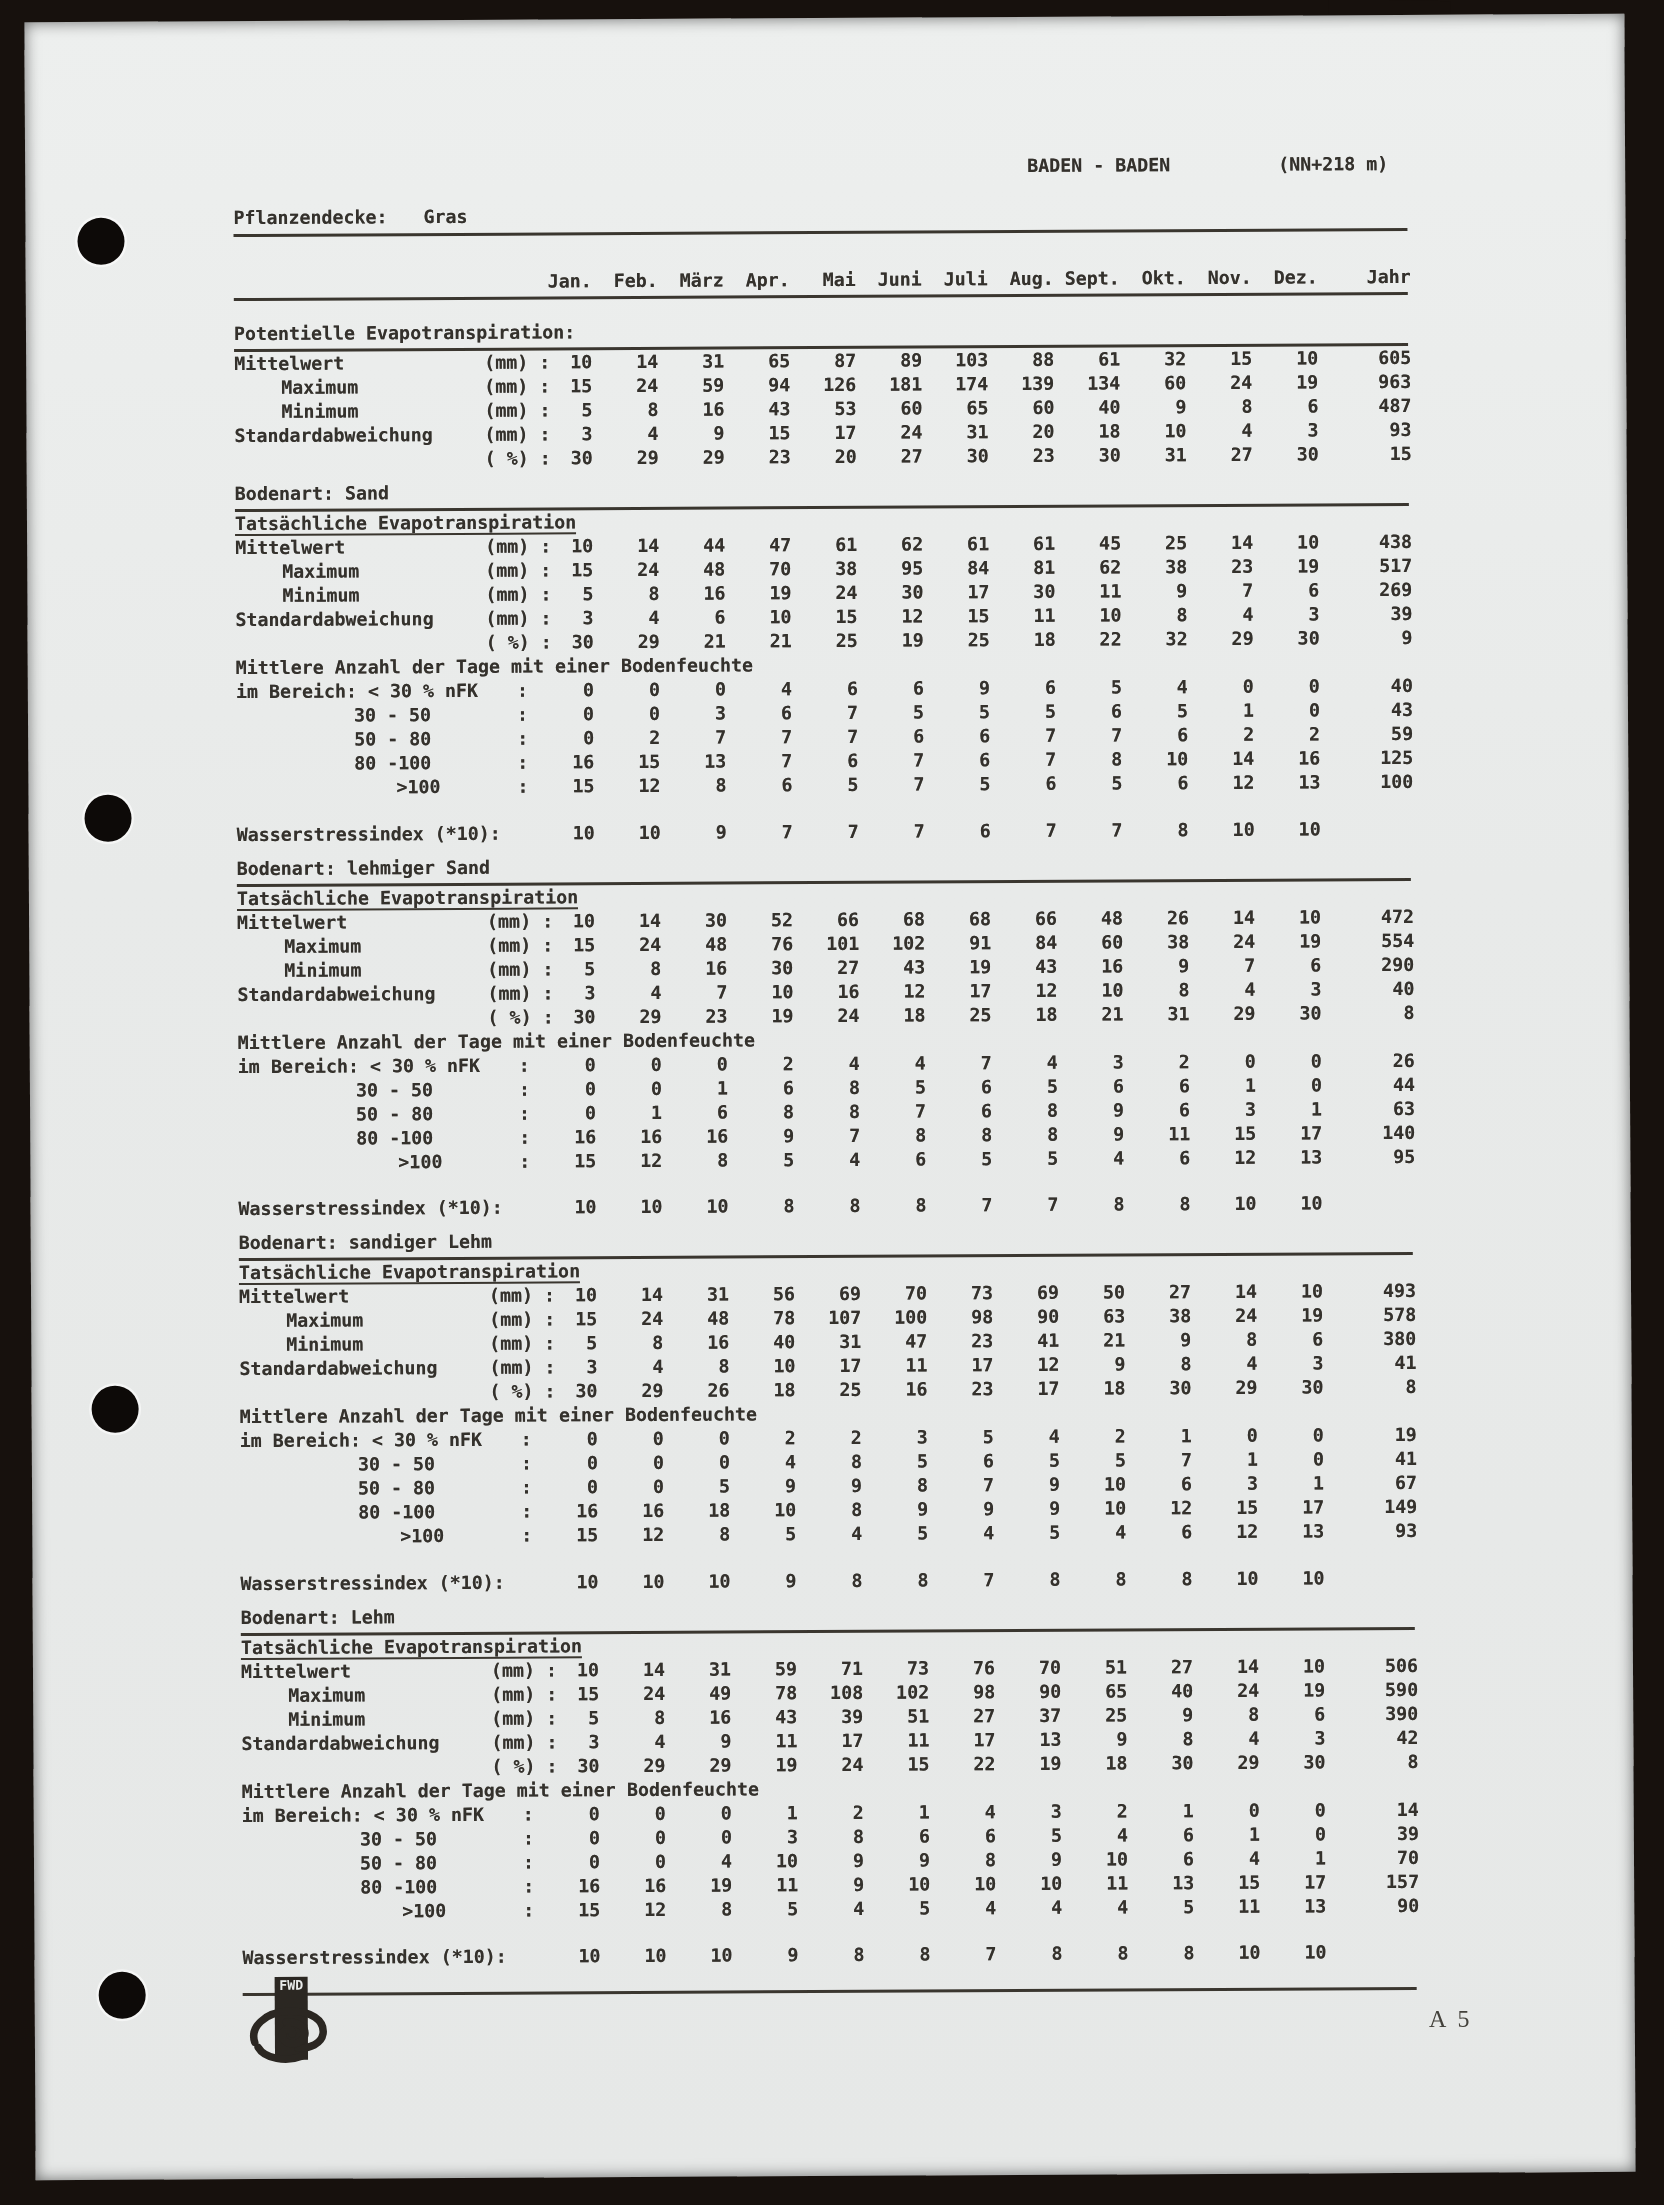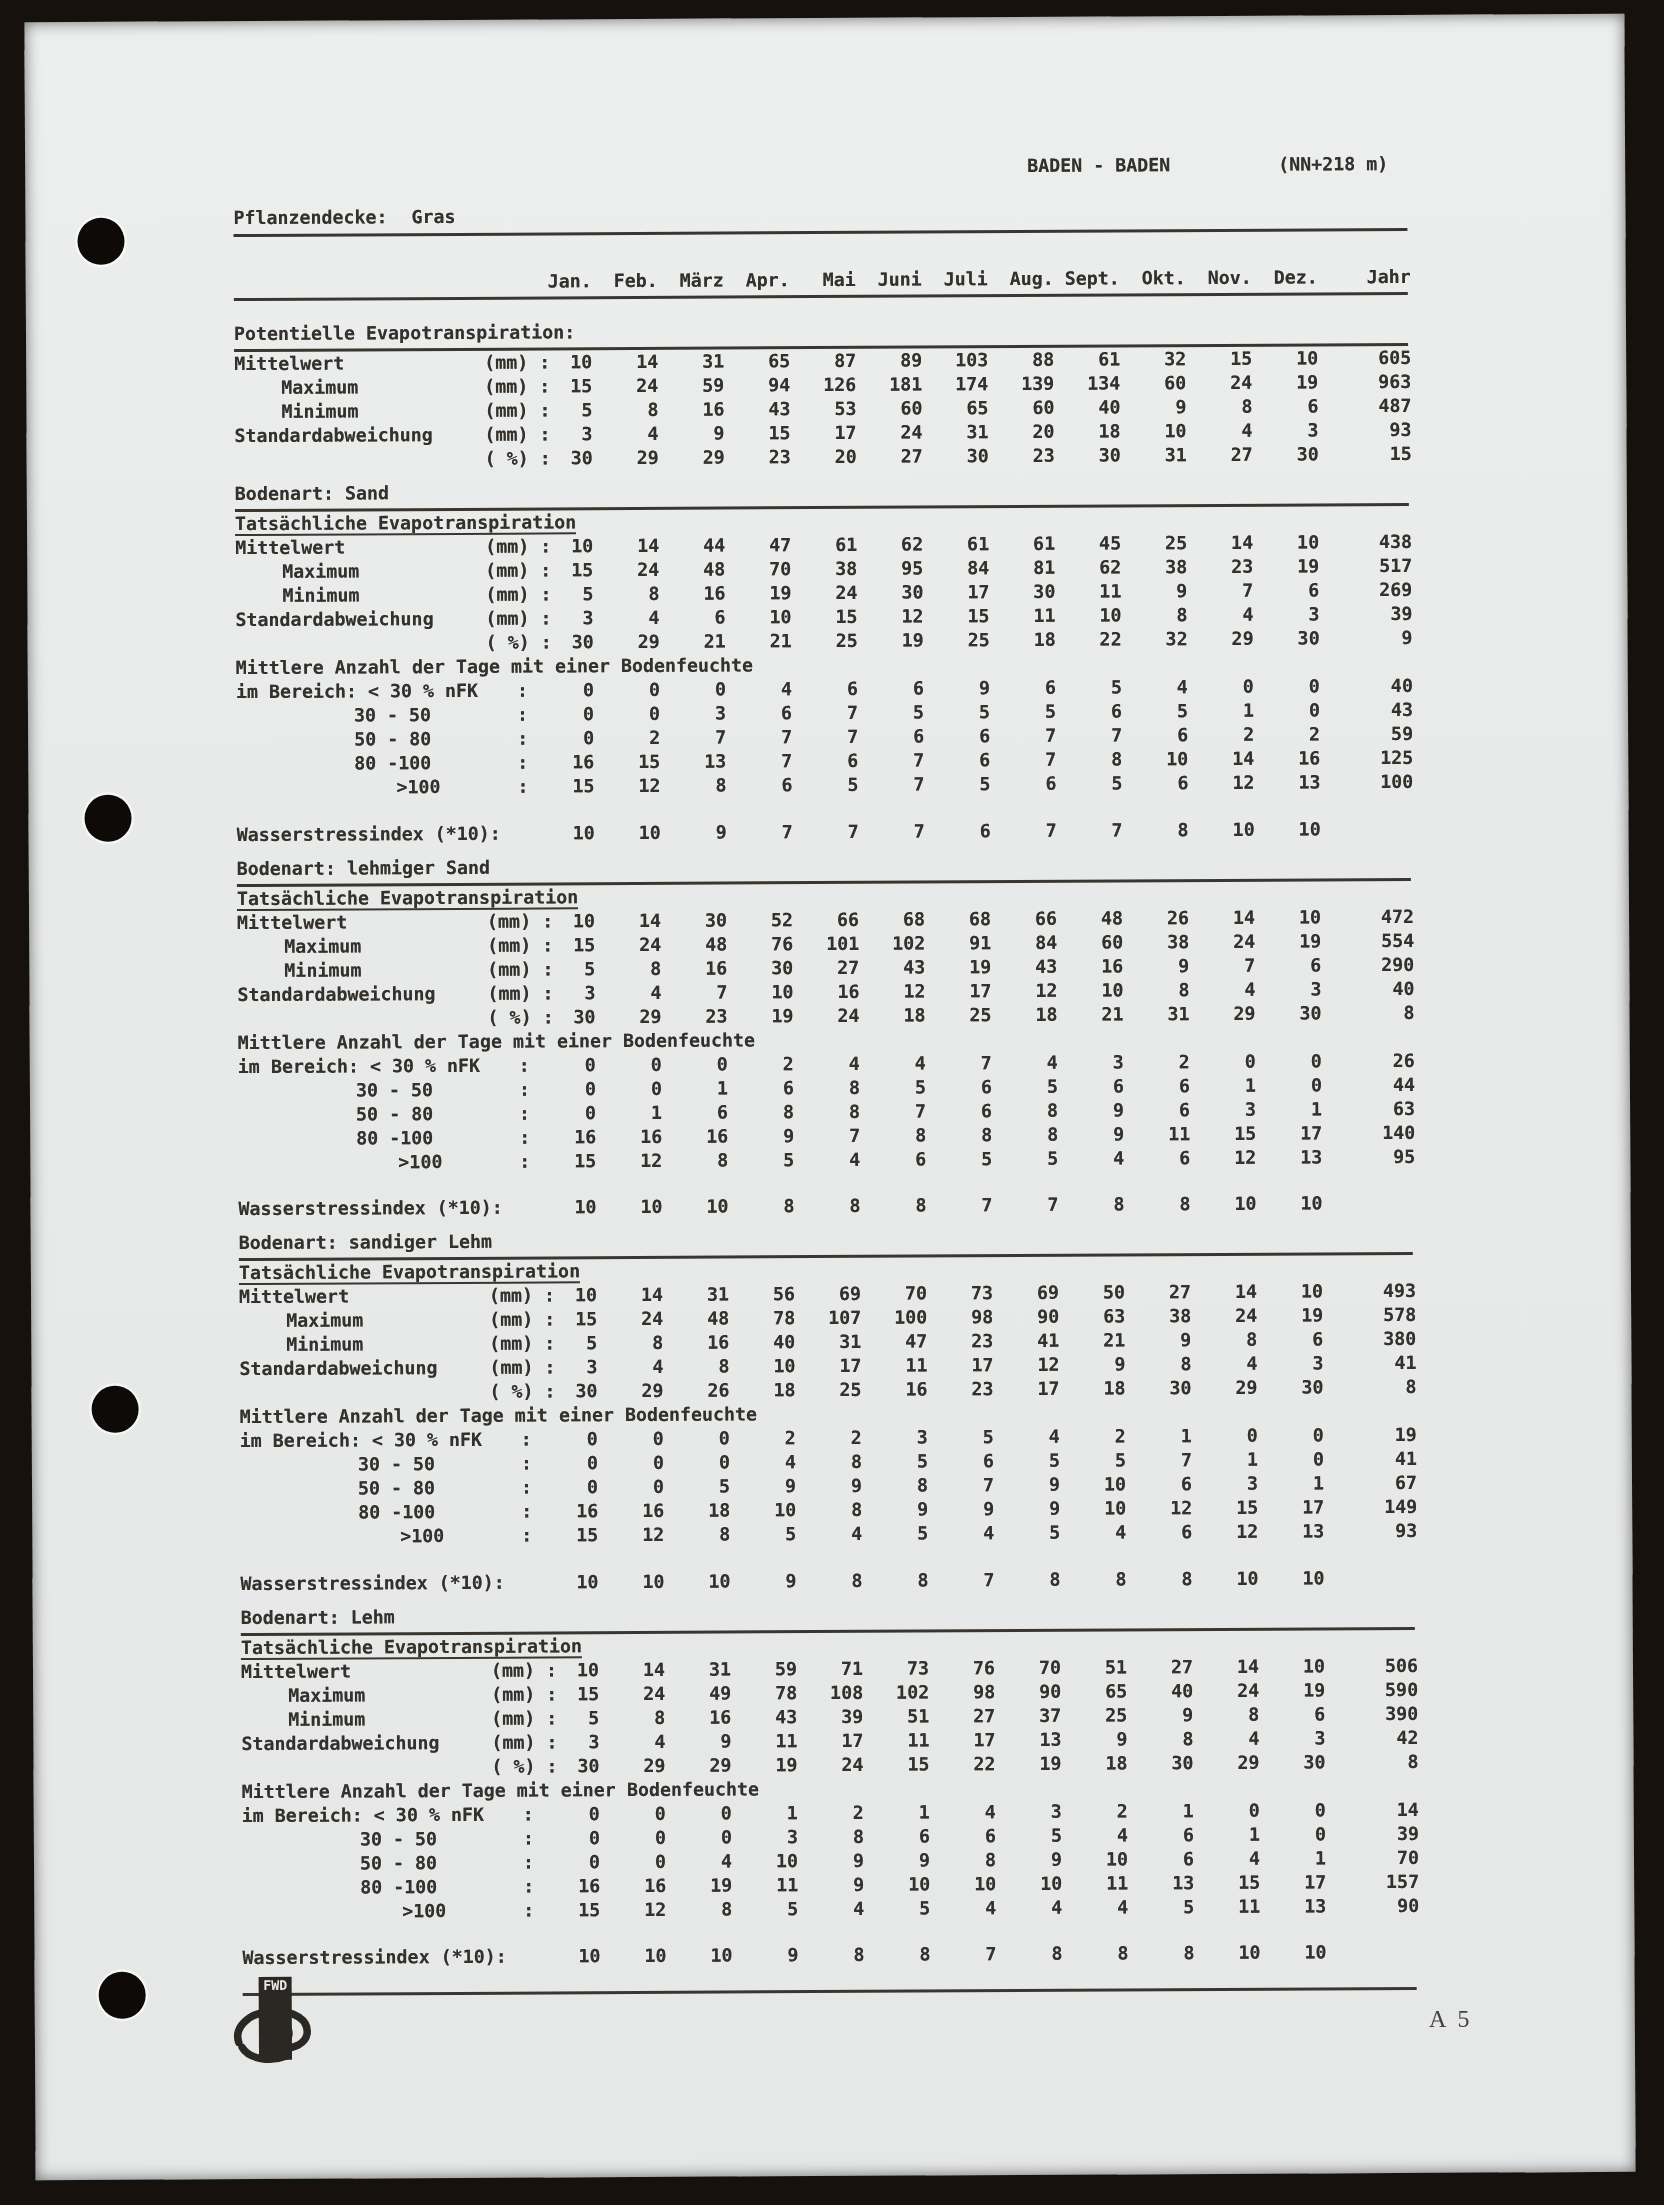--- a/index.html
+++ b/index.html
@@ -44,30 +44,30 @@
   .label{text-align:left;}
   .unit{text-align:right;}
   .val{text-align:right;}
   .ind1{padding-left:47px;}
   .ind2{padding-left:118px;}
   .ind3{padding-left:160px;}
   .span2{grid-column:1 / 3;}
   .header-row{display:flex;padding-left:794px;gap:108px;height:24px;line-height:24px;}
   .block-row{display:block;height:24px;line-height:24px;white-space:nowrap;}
   .cover-row{margin-top:24px;border-bottom:3.3px solid var(--rule);height:27.5px;}
-  .cover-value{margin-left:24px;}
+  .cover-value{margin-left:36px;}
   .months-row{margin-top:34px;}
   .rule{border-top:3.3px solid var(--rule);height:0;margin-top:3.3px;}
   .rule-bottom{margin-top:23px;}
   .sec-pot{margin-top:21.6px;}
   .sec-soil{margin-top:10px;}
   .heading{border-bottom:3.3px solid var(--rule);height:27px;}
   .subtitle span{border-bottom:2.5px solid var(--rule);padding-bottom:0px;}
   .stress-row{margin-top:22.5px;}
-  .stamp{position:absolute;left:192px;top:1956px;width:92px;height:98px;}
+  .stamp{position:absolute;left:208px;top:1956px;width:92px;height:98px;}
   .stamp-bar{
     position:absolute;left:32px;top:0;width:33px;height:83px;
     background:#2b2722;color:#e9ebea;text-align:center;
     font-size:13.3px;font-weight:bold;line-height:18.3px;letter-spacing:0px;
   }
   .stamp-svg{position:absolute;left:0;top:21.6px;}
   .page-number{
     position:absolute;left:1394px;top:1991px;
     font-family:"Liberation Serif","DejaVu Serif",serif;
     font-size:24px;color:#43413b;letter-spacing:3.3px;font-weight:normal;text-align:center;

